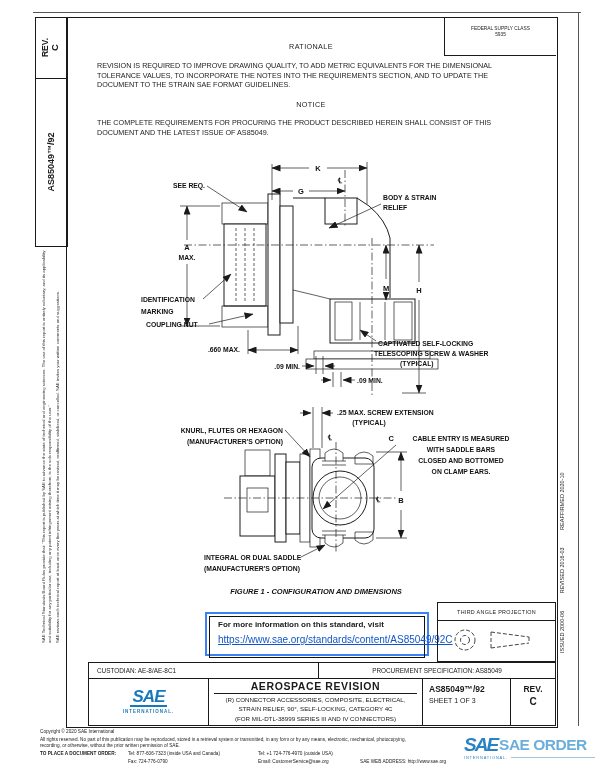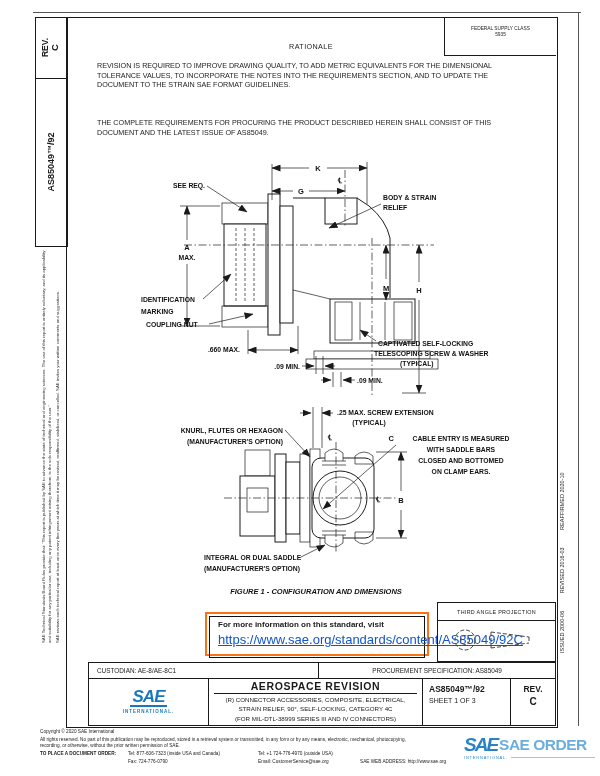--- a/index.html
+++ b/index.html
@@ -25,24 +25,24 @@
   #left-disclaimer{left:41px;top:643px;width:394px;font-size:4.3px;line-height:5.6px;}
   #left-disclaimer .p2{margin-top:3px;white-space:nowrap;}
   #right-dates{left:559px;top:653px;width:268px;font-size:5.5px;white-space:nowrap;color:#222;}
   #right-dates span{margin-right:16px;}
   
   .center-head{left:66px;width:490px;text-align:center;font-size:7.2px;letter-spacing:.4px;}
   .body-text{left:97px;width:428px;font-size:7.2px;line-height:9.6px;}
   
   #fig{left:64px;top:158px;}
   
-  #info-box{left:205px;top:612px;width:224px;height:44px;border:2px solid #f97316;box-sizing:border-box;}
+  #info-box{left:205px;top:612px;width:224px;height:44px;border:2px solid #3b82f6;box-sizing:border-box;}
   #info-box .inner{margin:2px;border:1px solid #111;height:34px;padding:3px 8px;box-sizing:content-box;}
   #info-box .t1{font-size:8px;font-weight:bold;}
-  #info-box a{font-size:13px;color:#1155CC;text-decoration:underline;display:inline-block;margin-top:3px;}
+  #info-box a{font-size:10px;color:#1155CC;text-decoration:underline;display:inline-block;margin-top:3px;}
   
   #proj-box{left:437px;top:602px;width:119px;height:60px;border:1.2px solid #1a1a1a;box-sizing:border-box;}
   #proj-box .lab{border-bottom:1px solid #1a1a1a;text-align:center;font-size:5.4px;padding:6px 0 5px 0;letter-spacing:.3px;}
   #proj-box svg{display:block;margin:4px auto 0 auto;}
   
   #tb-row1{left:88px;top:662px;width:468px;height:17px;border:1.2px solid #1a1a1a;box-sizing:border-box;display:flex;font-size:6.4px;}
   #tb-row1 .c1{width:230px;border-right:1.2px solid #1a1a1a;display:flex;align-items:center;padding-left:8px;box-sizing:border-box;}
   #tb-row1 .c2{flex:1;display:flex;align-items:center;justify-content:center;}
   #tb-row2{left:88px;top:677.8px;width:468px;height:48px;border:1.2px solid #1a1a1a;border-top:none;box-sizing:border-box;display:flex;}
   .tb-cell{border-right:1.2px solid #1a1a1a;box-sizing:border-box;}
@@ -99,20 +99,21 @@
     <div class="rot">AS85049™/92</div>
   </div>
 
   <div class="abs" id="fsc-box">
     <div>FEDERAL SUPPLY CLASS</div>
     <div>5935</div>
   </div>
 
   <div class="abs center-head" style="top:42px">RATIONALE</div>
   <div class="abs body-text" style="top:61px">REVISION IS REQUIRED TO IMPROVE DRAWING QUALITY, TO ADD METRIC EQUIVALENTS FOR THE DIMENSIONAL TOLERANCE VALUES, TO INCORPORATE THE NOTES INTO THE REQUIREMENTS SECTION, AND TO UPDATE THE DOCUMENT TO THE STRAIN SAE FORMAT GUIDELINES.</div>
+  <div class="abs center-head" style="top:100px">NOTICE</div>
   <div class="abs body-text" style="top:118px">THE COMPLETE REQUIREMENTS FOR PROCURING THE PRODUCT DESCRIBED HEREIN SHALL CONSIST OF THIS DOCUMENT AND THE LATEST ISSUE OF AS85049.</div>
 
   <svg class="abs" id="fig" width="493" height="444" viewBox="0 0 493 444">
     <defs>
       <pattern id="h" width="4" height="4" patternUnits="userSpaceOnUse" patternTransform="rotate(45)">
         <rect width="4" height="4" fill="#fff"></rect>
         <line x1="0" y1="0" x2="0" y2="4" stroke="#555" stroke-width="1.1"></line>
       </pattern>
       <marker id="ar" markerWidth="9" markerHeight="7" refX="8.5" refY="3.5" orient="auto-start-reverse" markerUnits="userSpaceOnUse">
         <path d="M0,0 L9,3.5 L0,7 z" fill="#1a1a1a"></path>

